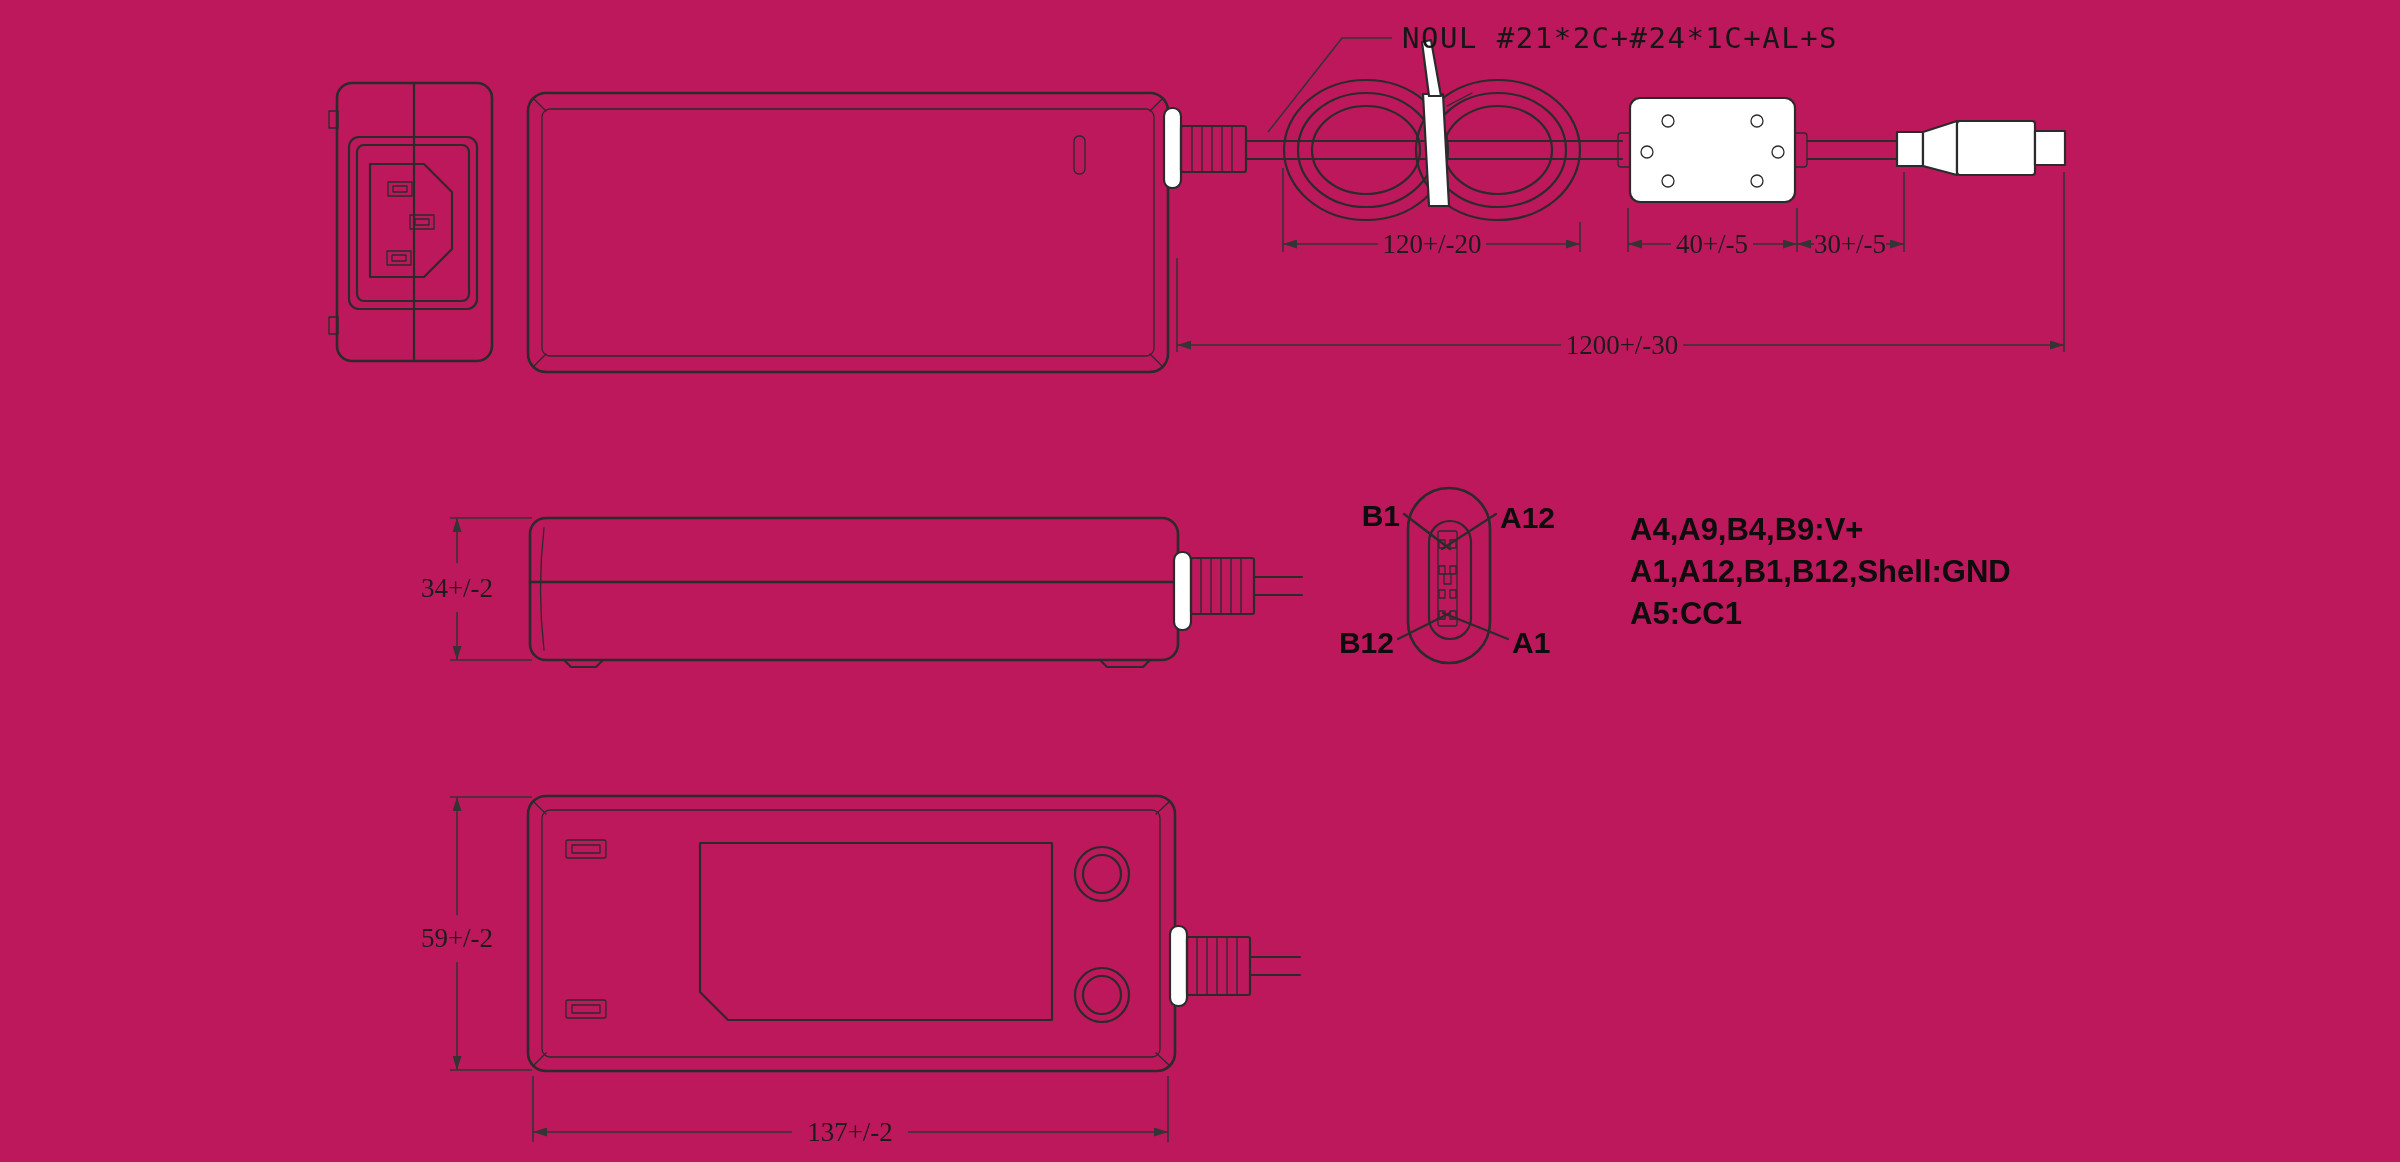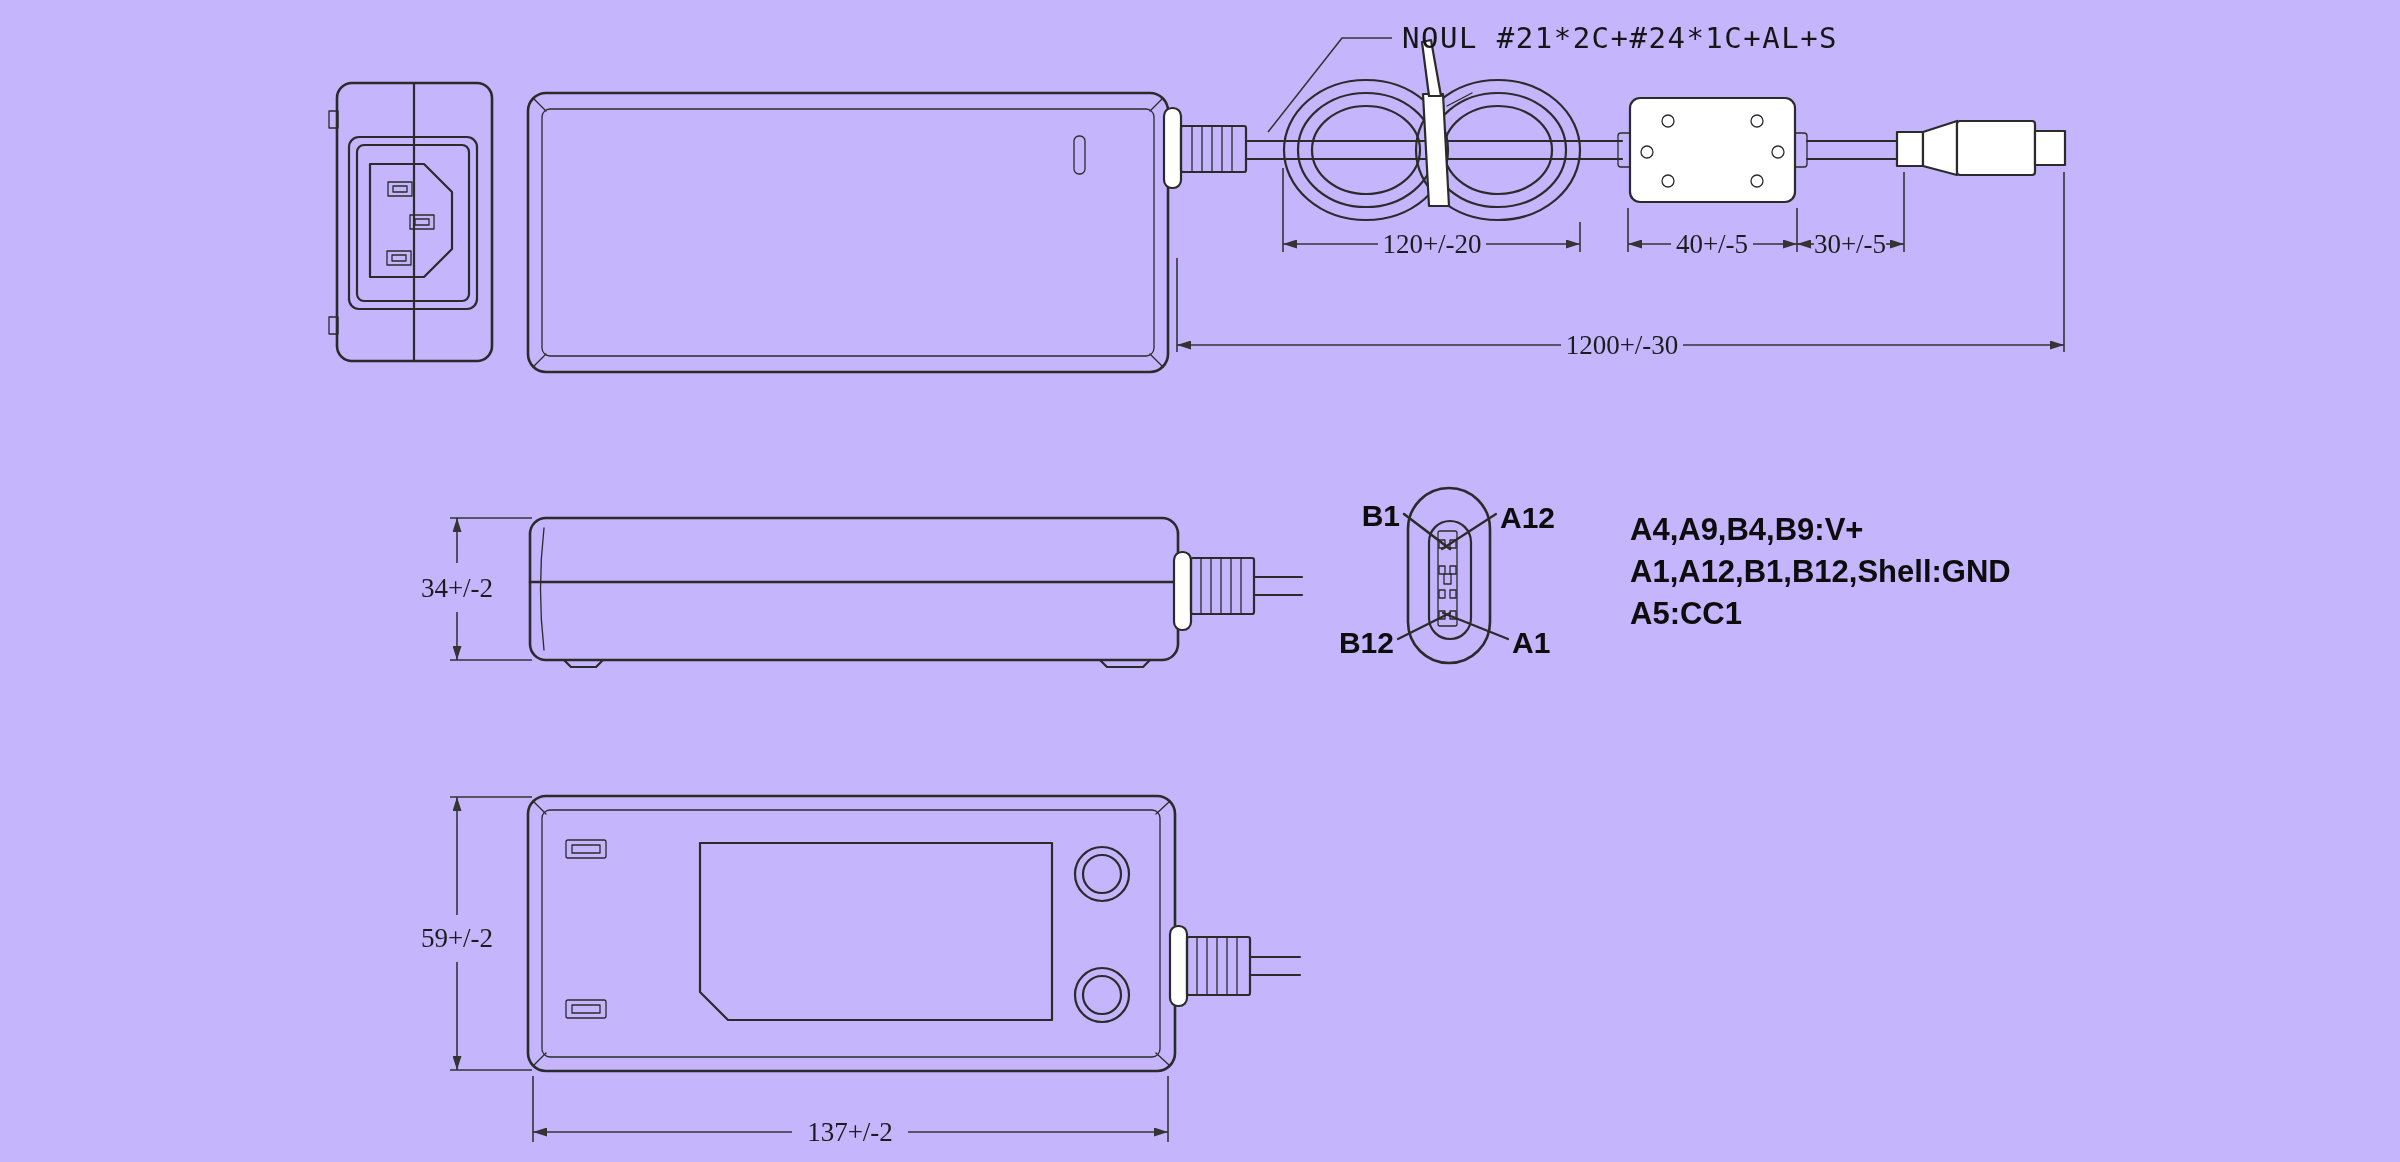--- a/index.html
+++ b/index.html
@@ -1,16 +1,16 @@
 <!DOCTYPE html>
 <html><head>
 <meta charset="utf-8">
 <style>
   html,body{margin:0;padding:0;background:#ffffff;}
-  .stage{width:2400px;height:1162px;position:relative;background:#c4b5fd;overflow:hidden;}
+  .stage{width:2400px;height:1162px;position:relative;background:#be185d;overflow:hidden;}
   svg{display:block;}
   .ln{fill:none;stroke:#2b2b2b;stroke-width:2.2;stroke-linejoin:round;stroke-linecap:round;}
   .hv{stroke-width:2.6;}
   .thin{stroke-width:1.3;}
   .dim{fill:none;stroke:#343434;stroke-width:1.6;stroke-linecap:butt;}
   .wfill{fill:#ffffff;stroke:#2b2b2b;stroke-width:2.2;stroke-linejoin:round;}
   .dimtxt{font-family:"Liberation Serif", serif;font-size:27px;fill:#1c1c1c;}
   .cadtxt{font-family:"DejaVu Sans Mono", monospace;font-size:29px;fill:#161616;letter-spacing:1.5px;}
   .boldtxt{font-family:"Liberation Sans", sans-serif;font-weight:bold;font-size:31px;fill:#0d0d0d;}
   .pinlbl{font-family:"Liberation Sans", sans-serif;font-weight:bold;font-size:30px;fill:#0d0d0d;}

